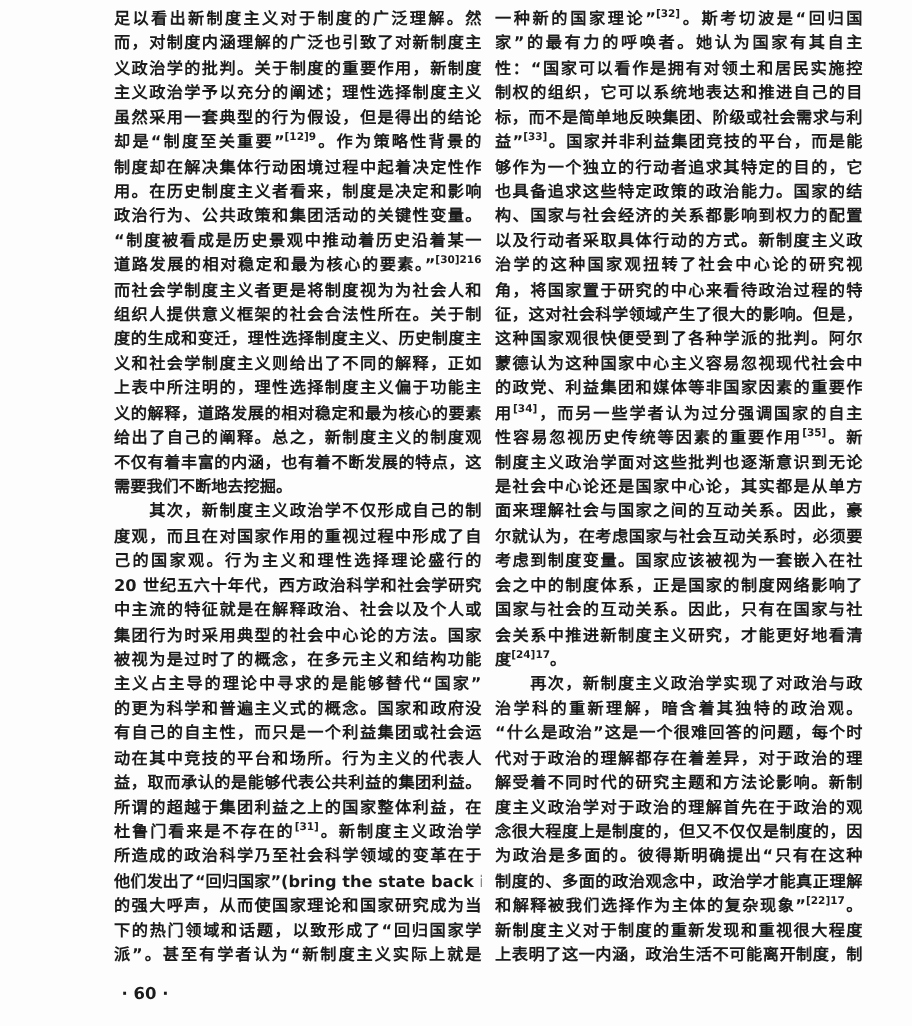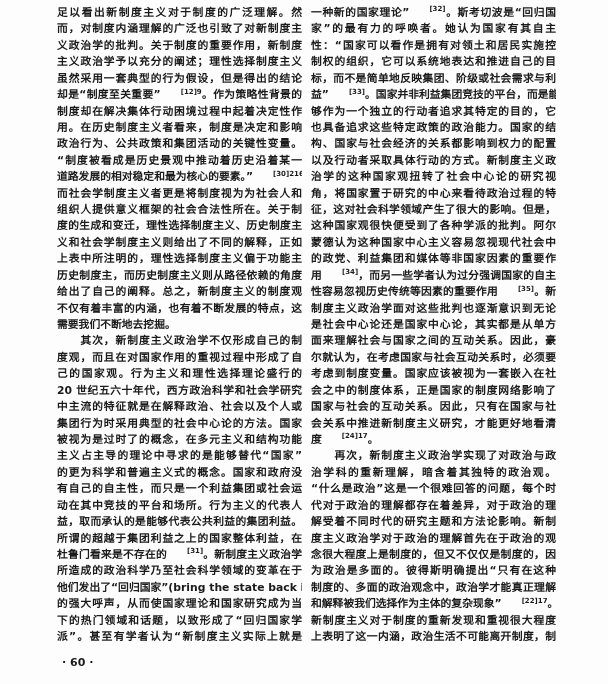--- a/index.html
+++ b/index.html
@@ -12,21 +12,21 @@
     height: 684px;
     overflow: hidden;
     font-family: "DejaVu Sans", sans-serif;
     color: #1b1b1b;
   }
   .page {
     position: relative;
     width: 608px;
     height: 536px;
     box-sizing: border-box;
-    padding: 5px 0 0 57px;
+    padding: 5px 0 0 76px;
   }
   .columns {
     display: flex;
     gap: 9px;
   }
   .col {
     width: 245px;
     flex: 0 0 245px;
   }
   .tline {
@@ -41,21 +41,20 @@
   }
   .tline.para-end {
     text-align-last: left;
   }
   .tline sup {
     font-size: 7px;
     font-weight: 700;
     vertical-align: super;
     line-height: 0;
     letter-spacing: 0;
-    margin-left: 20px;
   }
   .page-number {
     margin-top: 10px;
     margin-left: 5px;
     font-size: 11px;
     font-weight: 700;
     line-height: 16px;
     text-align: left;
     color: #1b1b1b;
   }
@@ -75,21 +74,21 @@
         <div class="tline">制度却在解决集体行动困境过程中起着决定性作</div>
         <div class="tline">用。在历史制度主义者看来，制度是决定和影响</div>
         <div class="tline">政治行为、公共政策和集团活动的关键性变量。</div>
         <div class="tline">“制度被看成是历史景观中推动着历史沿着某一</div>
         <div class="tline">道路发展的相对稳定和最为核心的要素。”<sup>[30]216</sup></div>
         <div class="tline">而社会学制度主义者更是将制度视为为社会人和</div>
         <div class="tline">组织人提供意义框架的社会合法性所在。关于制</div>
         <div class="tline">度的生成和变迁，理性选择制度主义、历史制度主</div>
         <div class="tline">义和社会学制度主义则给出了不同的解释，正如</div>
         <div class="tline">上表中所注明的，理性选择制度主义偏于功能主</div>
-        <div class="tline">历史制度主，而历史制度主义则从路径依赖的角度</div>
+        <div class="tline">义的解释，道路发展的相对稳定和最为核心的要素</div>
         <div class="tline">给出了自己的阐释。总之，新制度主义的制度观</div>
         <div class="tline">不仅有着丰富的内涵，也有着不断发展的特点，这</div>
         <div class="tline para-end">需要我们不断地去挖掘。</div>
         <div class="tline">　　其次，新制度主义政治学不仅形成自己的制</div>
         <div class="tline">度观，而且在对国家作用的重视过程中形成了自</div>
         <div class="tline">己的国家观。行为主义和理性选择理论盛行的</div>
         <div class="tline">20 世纪五六十年代，西方政治科学和社会学研究</div>
         <div class="tline">中主流的特征就是在解释政治、社会以及个人或</div>
         <div class="tline">集团行为时采用典型的社会中心论的方法。国家</div>
         <div class="tline">被视为是过时了的概念，在多元主义和结构功能</div>

